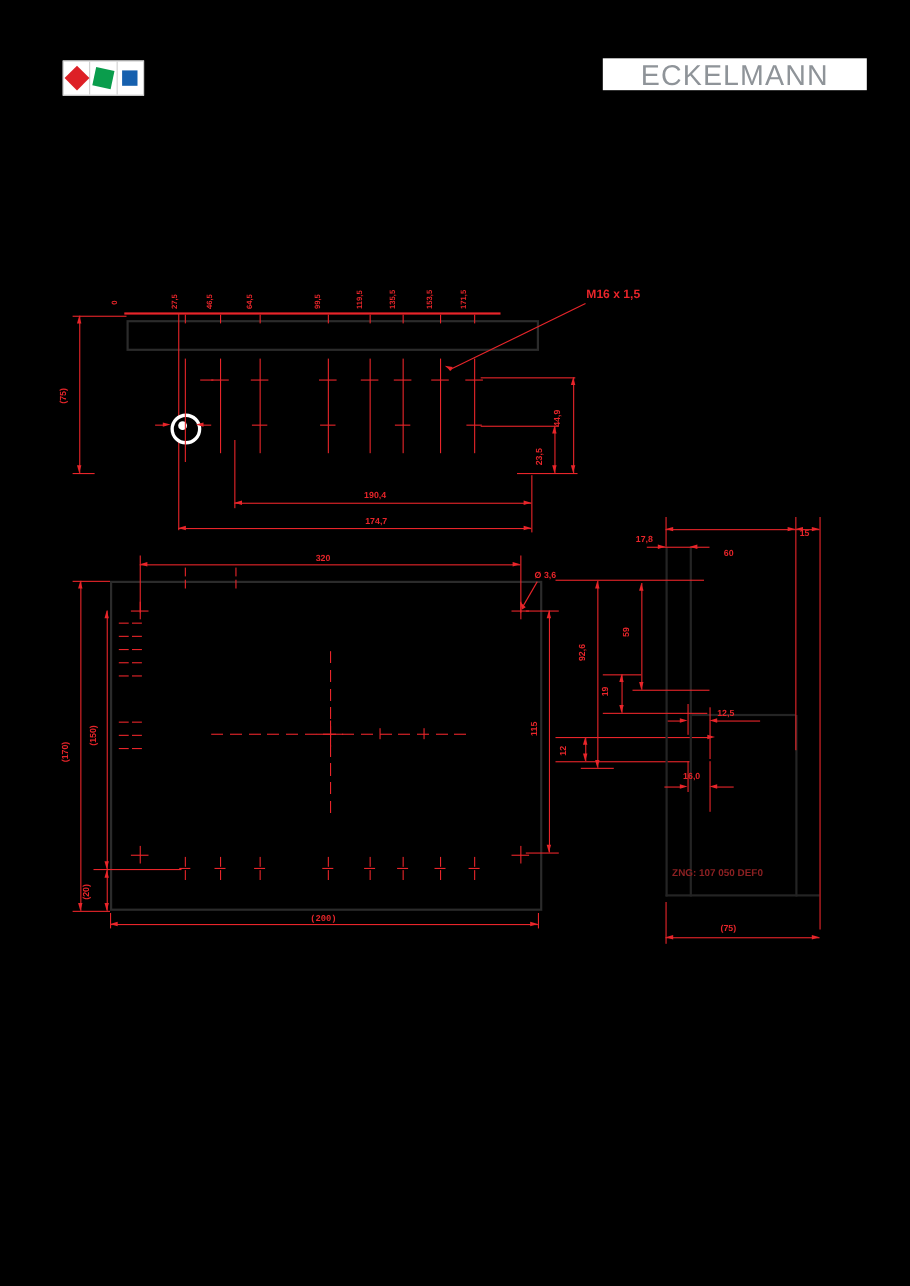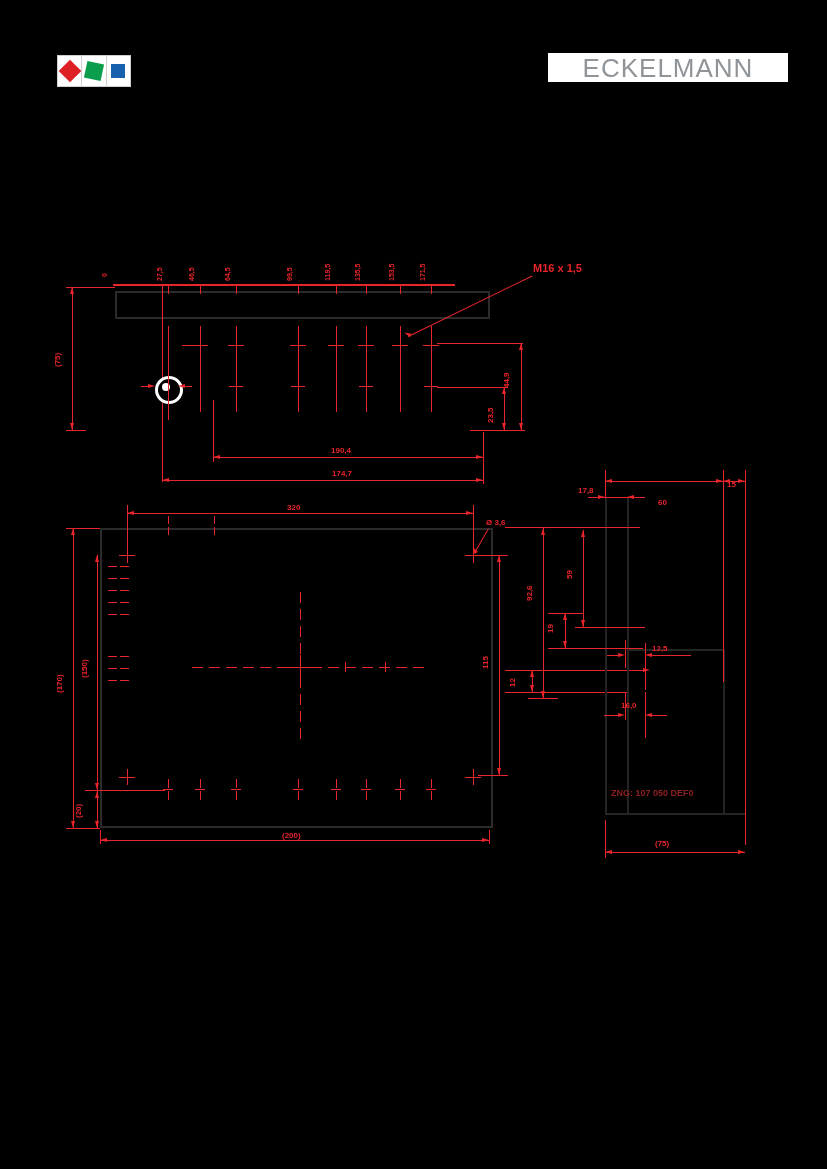--- a/index.html
+++ b/index.html
@@ -141,21 +141,21 @@
   <div class="hl" style="left:288px;top:667px;width:24px;"></div>
   <div class="vl" style="left:300px;top:655px;height:24px;"></div>
   <div class="vl" style="left:345px;top:662px;height:10px;"></div>
   <div class="vl" style="left:385px;top:662px;height:10px;"></div>
 
   <div class="vl" style="left:100px;top:830px;height:14px;"></div>
   <div class="vl" style="left:489px;top:830px;height:14px;"></div>
   <div class="hl" style="left:100px;top:840px;width:389px;"></div>
   <div class="arr l" style="left:100px;top:837.5px;"></div>
   <div class="arr r" style="left:482px;top:837.5px;"></div>
-  <div class="lbl" style="left:282px;top:831px;">(200)</div>
+  <div class="lbl" style="left:282px;top:831px;font-family:Liberation Mono, monospace;">(200)</div>
 
   <div class="hl" style="left:505px;top:670px;width:140px;"></div>
   <div class="arr r" style="left:643px;top:667.5px;"></div>
   <div class="hl" style="left:505px;top:692px;width:122px;"></div>
   <div class="vl" style="left:532px;top:670px;height:22px;"></div>
   <div class="arr u" style="left:529.5px;top:670px;"></div>
   <div class="arr d" style="left:529.5px;top:685px;"></div>
   <div class="lbl rlbl" style="left:517px;top:678px;">12</div>
 
   <div class="vl dk" style="left:605px;top:497px;height:318px;"></div>

